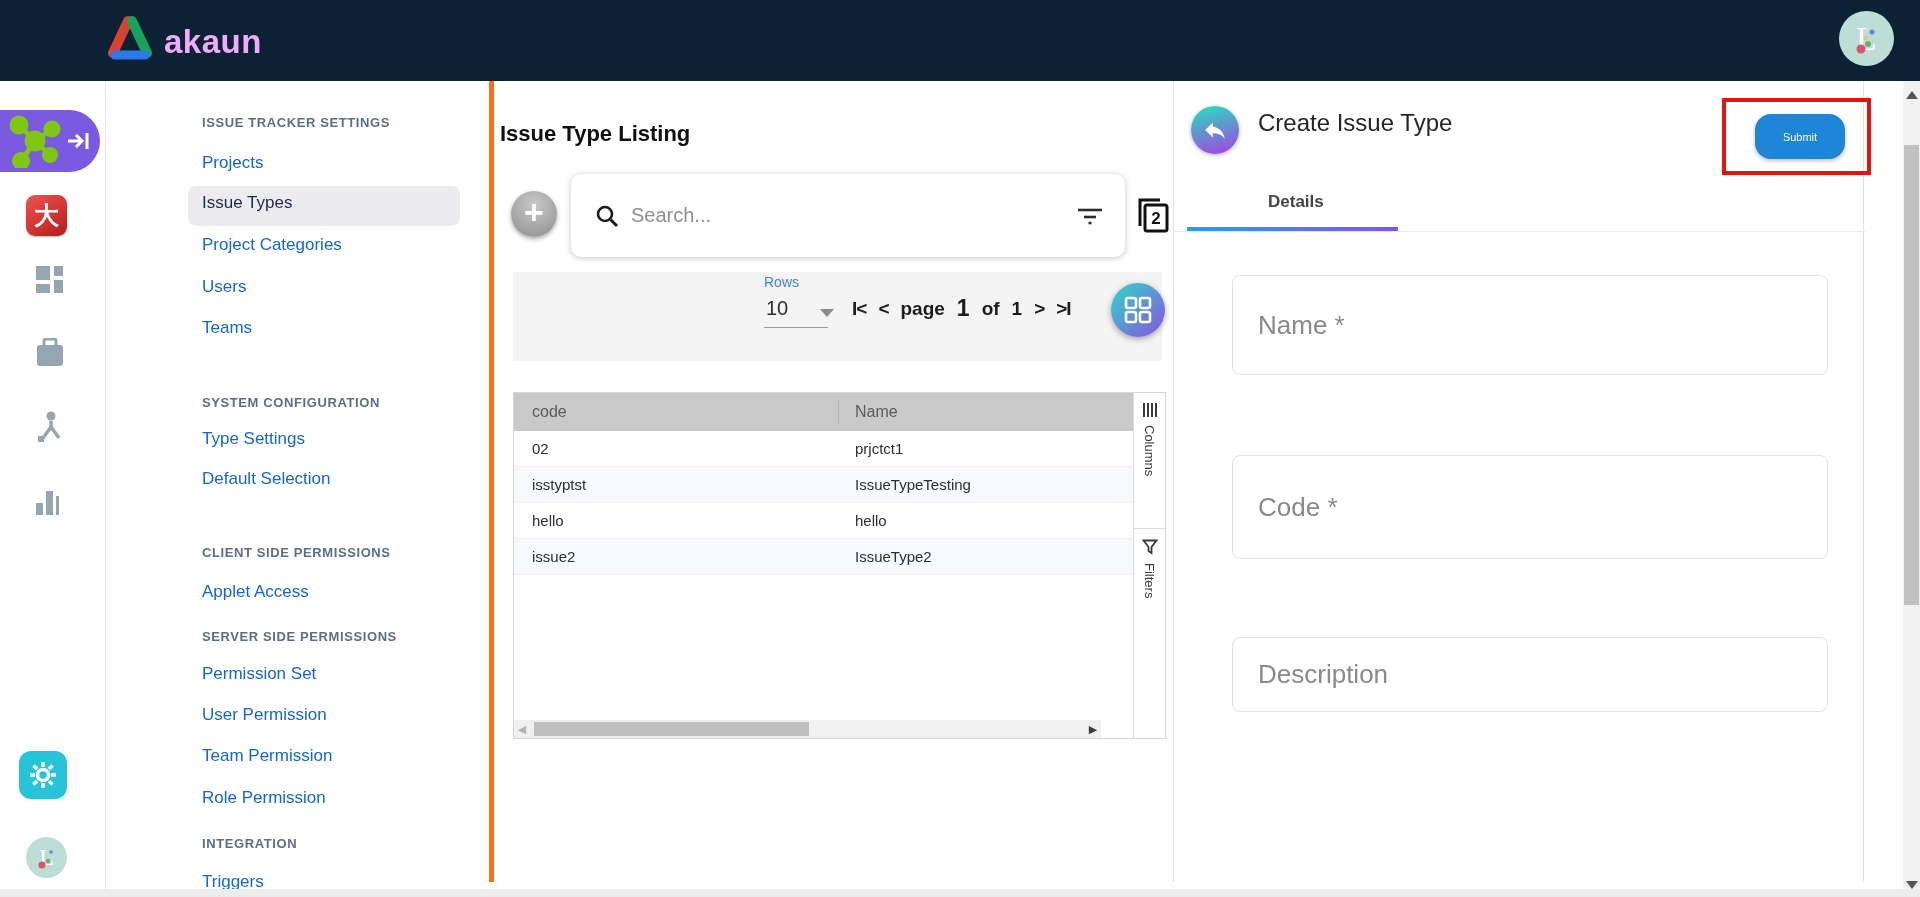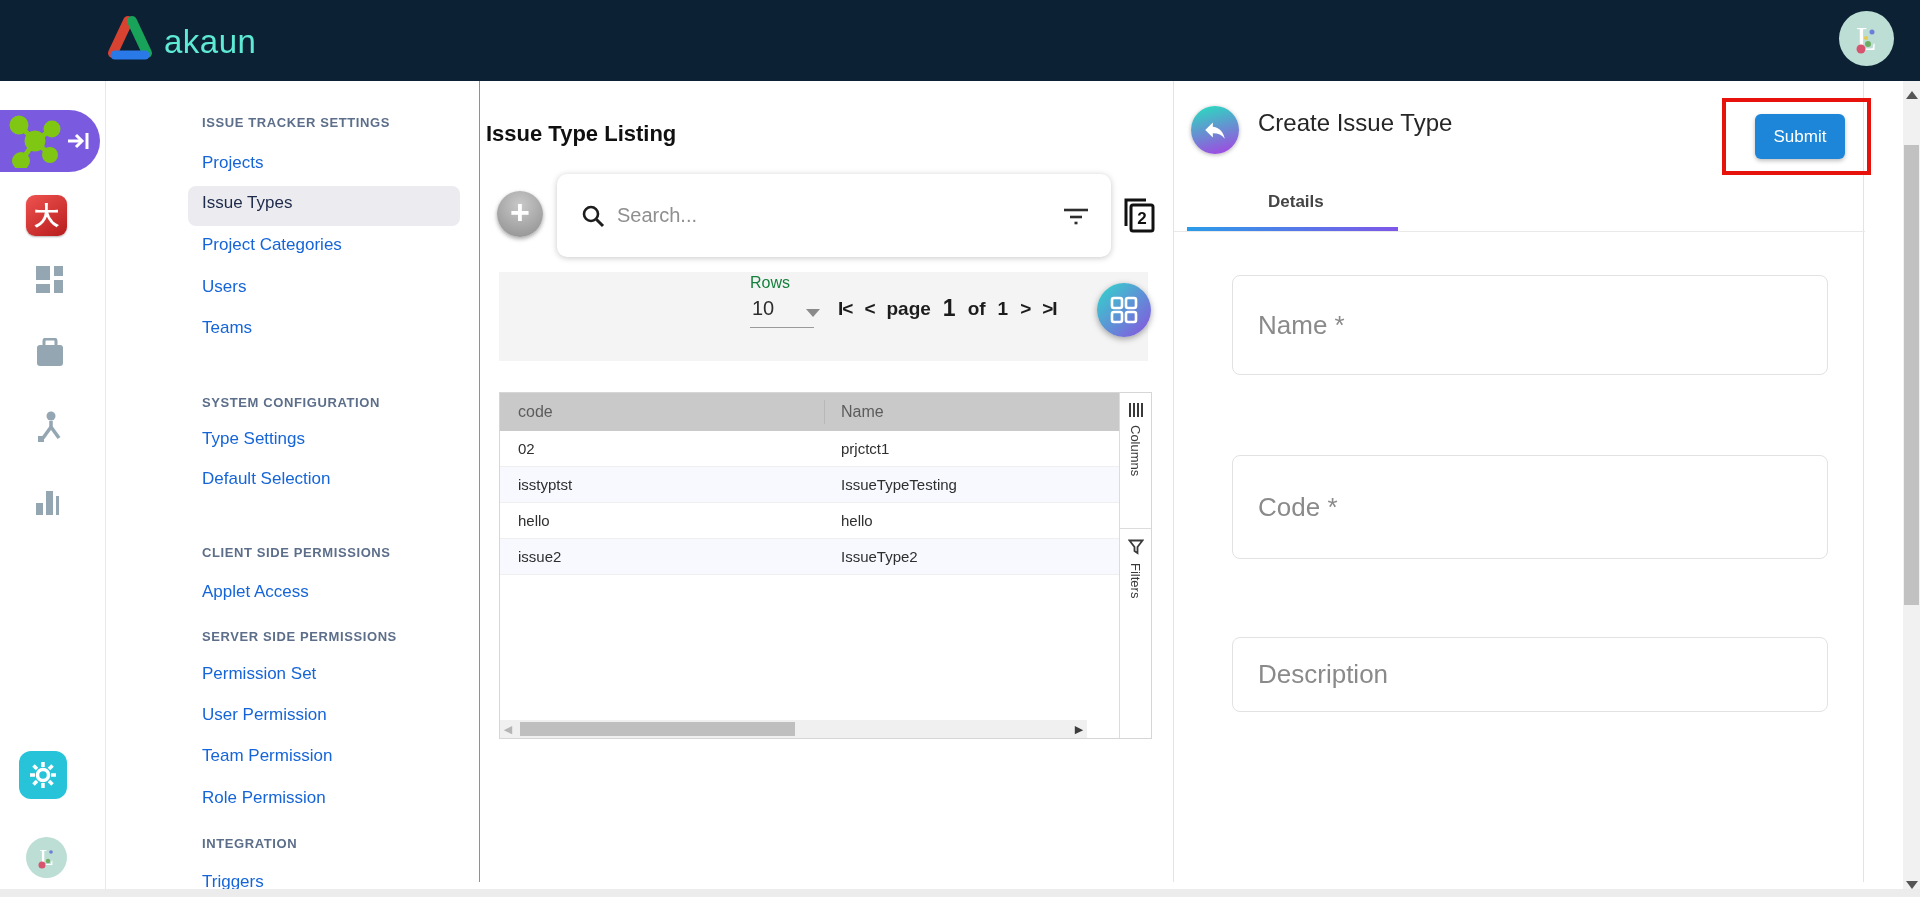--- a/index.html
+++ b/index.html
@@ -3,21 +3,21 @@
 <meta charset="utf-8">
 <style>
   * { margin:0; padding:0; box-sizing:border-box; }
   html,body { width:1920px; height:897px; overflow:hidden; background:#fff;
               font-family:"Liberation Sans", sans-serif; }
   .stage { position:relative; width:1920px; height:897px; background:#fff; }
 
   
   .topbar { position:absolute; left:0; top:0; width:1920px; height:81px; background:#0d2134; }
   .brand { position:absolute; left:106px; top:14px; display:flex; align-items:center; gap:10px; }
-  .brand-text { color:#5eead4; font-size:33px; font-weight:normal; letter-spacing:.5px;margin-top:8px; }
+  .brand-text { color:#f0abfc; font-size:33px; font-weight:bold; letter-spacing:.5px;margin-top:8px; }
   .avatar { border-radius:50%; background:#bcded4; display:flex; align-items:center; justify-content:center;
             font-family:"Liberation Serif", serif; color:#fff; position:relative; }
   .avatar-top { position:absolute; left:1839px; top:11px; width:55px; height:55px; font-size:34px; }
   .avatar .petals { position:absolute; left:0; top:0; }
 
   
   .rail { position:absolute; left:0; top:81px; width:106px; height:816px; background:#fff; border-right:1px solid #e8e8e8; }
   .rail-pill { position:absolute; left:0; top:29px; width:100px; height:62px; background:#7a5be0;
                border-radius:0 31px 31px 0; display:flex; align-items:center; }
   .rail-pill svg.mol { margin-left:8px; }
@@ -31,33 +31,33 @@
   .avatar-rail { position:absolute; left:26px; top:756px; width:41px; height:41px; font-size:24px; }
 
   
   .menu { position:absolute; left:106px; top:81px; width:383px; height:816px; background:#fff;text-align:center; }
   .mh { position:absolute; left:96px; font-size:13px; font-weight:bold; color:#5c6e8a; letter-spacing:.6px; }
   .mi { position:absolute; left:96px; font-size:17px; color:#1565d8; cursor:pointer; }
   .mi-selected-bg { position:absolute; left:82px; top:105px; width:272px; height:40px; background:#ececf0; border-radius:8px; }
   .mi.sel { color:#1e2a4a; font-weight:normal; }
 
   
-  .mid { position:absolute; left:479px; top:81px; width:684px; height:801px; background:#fff; border-left:1px solid #f97316; }
+  .mid { position:absolute; left:489px; top:81px; width:684px; height:801px; background:#fff; border-left:5px solid #f97316; }
   .mid-title { position:absolute; left:6px; top:40px; font-size:22px; font-weight:600; color:#101010; }
   .plus-btn { position:absolute; left:17px; top:110px; width:46px; height:46px; border-radius:50%;
               background:radial-gradient(circle at 50% 30%, #c9c9c9, #8d8d8d); box-shadow:0 2px 4px rgba(0,0,0,.35);
               color:#fff; font-size:34px; line-height:42px; text-align:center; font-weight:bold; }
   .search-card { position:absolute; left:77px; top:93px; width:554px; height:83px; background:#fff; border-radius:10px;
                  box-shadow:0 1px 6px rgba(0,0,0,.22); display:flex; align-items:center; }
   .search-card input { border:none; outline:none; flex:1; font-size:20px; color:#333; margin-left:12px;
                        font-family:"Liberation Sans", sans-serif; }
   .search-card input::placeholder { color:#8f8f8f; }
   .copy-ic { position:absolute; left:640px; top:115px; }
   .strip { position:absolute; left:19px; top:191px; width:649px; height:89px; background:#f4f4f4; }
-  .rows-lab { position:absolute; left:270px; top:193px; font-size:16px; color:#15803d; }
+  .rows-lab { position:absolute; left:270px; top:193px; font-size:14px; color:#3b82f6; }
   .rows-val { position:absolute; left:272px; top:216px; font-size:20px; color:#2e2e2e; }
   .rows-ul  { position:absolute; left:270px; top:246px; width:64px; height:1px; background:#9a9a9a; }
   .caret { position:absolute; left:326px; top:228px; width:0; height:0;
            border-left:7px solid transparent; border-right:7px solid transparent; border-top:8px solid #8a8a8a; }
   .pager { position:absolute; left:358px; top:214px; display:flex; align-items:center; gap:12px;
            font-size:19px; color:#1c1c1c; }
   .pager .pg-btn { cursor:pointer; font-weight:bold; letter-spacing:-1px; }
   .pager .cur { font-size:23px; font-weight:bold; }
   .grid-btn { position:absolute; left:617px; top:202px; width:54px; height:54px; border-radius:50%;
               background:linear-gradient(135deg,#2fd8cb 0%,#8a50e0 100%); box-shadow:0 2px 6px rgba(0,0,0,.35);
@@ -84,21 +84,21 @@
 
   
   .rightp { position:absolute; left:1173px; top:81px; width:691px; height:801px; background:#fff;
             border-left:1px solid #e3e3e3; border-right:1px solid #e3e3e3; }
   .back-btn { position:absolute; left:17px; top:25px; width:48px; height:48px; border-radius:50%;
               background:linear-gradient(165deg,#2bd9c0 5%,#9b4fe0 90%); display:flex; align-items:center; justify-content:center;
               box-shadow:0 1px 4px rgba(0,0,0,.3); }
   .rp-title { position:absolute; left:84px; top:28px; font-size:24px; font-weight:500; color:#262626; }
   .red-box { position:absolute; left:548px; top:17px; width:149px; height:77px; border:4px solid #e8120c; }
   .submit-btn { position:absolute; left:581px; top:33px; width:90px; height:45px; background:#1d86d8; border:none;
-                border-radius:6px; color:#fff; font-size:17px; font-family:"Liberation Sans", sans-serif; cursor:pointer;
+                border-radius:16px; color:#fff; font-size:11px; font-family:"Liberation Sans", sans-serif; cursor:pointer;
                 box-shadow:0 2px 4px rgba(0,0,0,.25); }
   .tab-details { position:absolute; left:94px; top:111px; font-size:17px; font-weight:600; color:#454545; cursor:pointer; }
   .tab-ind { position:absolute; left:13px; top:146px; width:211px; height:5px;
              background:linear-gradient(90deg,#2a9ce8,#7e57e8); }
   .tab-div { position:absolute; left:0; top:150px; width:691px; height:1px; background:#e9e9e9; }
   .f-input { position:absolute; left:58px; width:596px; border:1px solid #e2e2e2; border-radius:8px; background:#fff;
              font-size:26px; color:#444; padding-left:25px; outline:none; font-family:"Liberation Sans", sans-serif; }
   .f-input::placeholder { color:#8a8a8a; }
   .f-name { top:194px; height:100px; }
   .f-code { top:374px; height:104px; }

